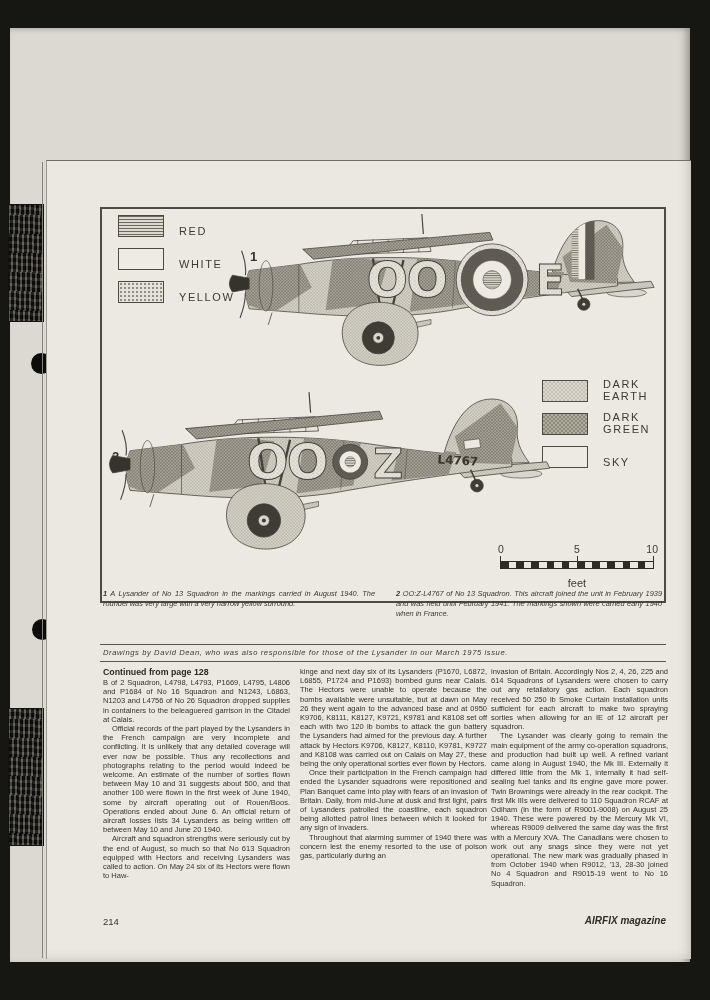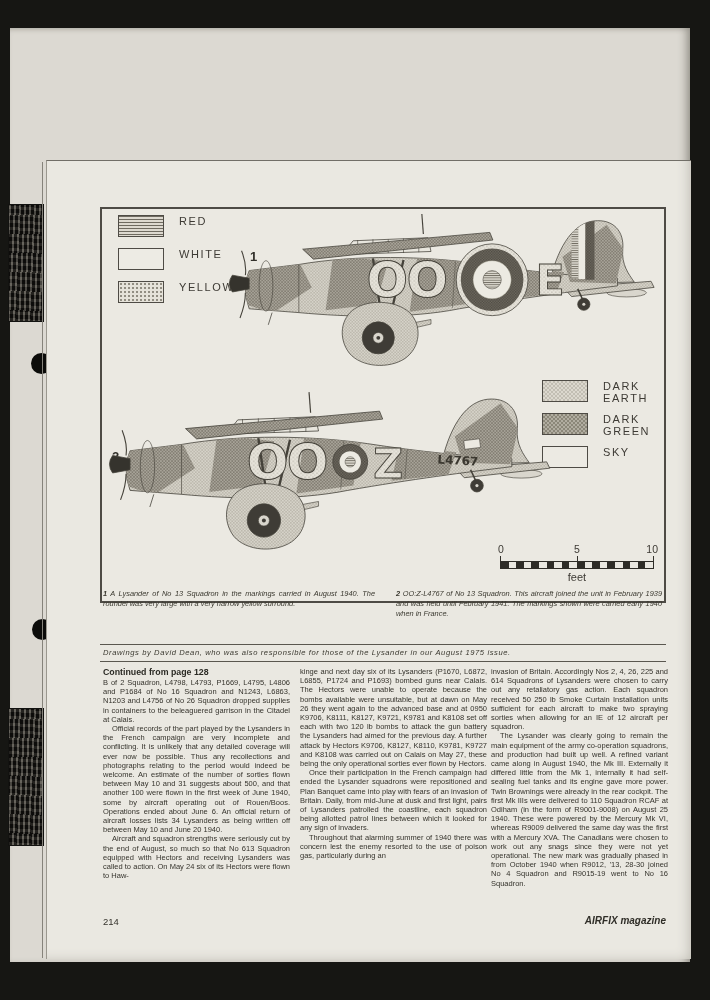--- a/index.html
+++ b/index.html
@@ -31,21 +31,21 @@
   .corner-bottom{left:8px;top:708px;height:136px;}
   .hole{position:absolute;width:21px;height:21px;border-radius:50%;background:#0c0c0a;}
   .hole-top{left:31px;top:353px;}
   .hole-bottom{left:32px;top:619px;}
 
   .drawing-box{
     position:absolute;left:100px;top:207px;width:566px;height:396px;
     border:2px solid #4e4b45;background:#ebe9e2;box-sizing:border-box;
   }
   .legend{position:absolute;}
-  .legend-row{display:flex;align-items:flex-start;height:22px;margin-bottom:11px;padding-left:8px;}
+  .legend-row{display:flex;align-items:flex-end;height:22px;margin-bottom:11px;padding-left:8px;}
   .swatch{width:46px;height:22px;border:1px solid #4e4b45;box-sizing:border-box;margin-right:15px;flex:none;}
   .sw-red{background:repeating-linear-gradient(180deg,#6e6a60 0 1px,#ddd9d0 1px 3px);}
   .sw-white{background:#edebe4;}
   .sw-yellow{background-color:#e5e2d9;background-image:radial-gradient(#8e8a7e 0.7px,transparent 0.9px);background-size:4px 4px;}
   .sw-earth{background:repeating-conic-gradient(#c2beb3 0% 25%,#dcd8ce 0% 50%);background-size:4px 4px;}
   .sw-green{background:repeating-conic-gradient(#8b8779 0% 25%,#b1ada1 0% 50%);background-size:4px 4px;}
   .sw-sky{background:#eceae3;}
   .legend-label{font-size:11px;letter-spacing:1.6px;color:#3d3a34;}
   .legend-1{left:8px;top:6px;}
   .legend-2{left:432px;top:171px;}
@@ -60,21 +60,21 @@
 
   .scale{position:absolute;left:398px;top:334px;width:154px;}
   .scale-numbers{position:relative;height:13px;font-size:10.5px;color:#3d3a34;}
   .scale-numbers span{position:absolute;top:0;}
   .tick-0{left:-2px;} .tick-5{left:50%;transform:translateX(-50%);} .tick-10{right:-4px;}
   .scale-ticks{position:relative;height:5px;}
   .scale-ticks i{position:absolute;top:0;width:1px;height:5px;background:#33312b;}
   .t0{left:0;} .t5{left:50%;} .t10{right:0;}
   .scale-bar{height:6px;border:1px solid #2e2c27;
     background:repeating-linear-gradient(90deg,#2e2c27 0 7.6px,#e9e7e0 7.6px 15.2px);}
-  .scale-unit{text-align:center;font-size:11px;color:#3d3a34;margin-top:2px;}
+  .scale-unit{text-align:center;font-size:11px;color:#3d3a34;margin-top:8px;}
 
   .caption{position:absolute;top:589px;font-size:7.4px;line-height:9.8px;
     font-style:italic;text-align:justify;color:#3a382f;}
   .caption .cnum{font-weight:bold;}
   .caption-1{left:103px;width:272px;}
   .caption-2{left:396px;width:266px;}
   .credit{position:absolute;left:103px;top:648px;width:562px;font-size:7.6px;
     font-style:italic;letter-spacing:0.6px;color:#3a382f;}
   .rule{position:absolute;left:100px;width:566px;height:1px;background:#5a574f;}
   .rule-1{top:644px;} .rule-2{top:661px;}
@@ -268,21 +268,21 @@
       </div>
     <div class="scale-bar"></div>
     <div class="scale-unit">feet</div>
   </div>
 </div>
 
 <div class="caption caption-1"><span class="cnum">1</span> <span>A Lysander of No 13 Squadron in the markings carried in August 1940. The roundel was very large with a very narrow yellow surround.</span></div>
 <div class="caption caption-2"><span class="cnum">2</span> <span>OO:Z-L4767 of No 13 Squadron. This aircraft joined the unit in February 1939 and was held until February 1941. The markings shown were carried early 1940 when in France.</span></div>
 
 <div class="rule rule-1"></div>
-<div class="credit">Drawings by David Dean, who was also responsible for those of the Lysander in our August 1975 issue.</div>
+<div class="credit">Drawings by David Dean, who was also responsible for those of the Lysander in our March 1975 issue.</div>
 <div class="rule rule-2"></div>
 
 <div class="col col-1">
   <div class="heading">Continued from page 128</div>
   <p class="para">B of 2 Squadron, L4798, L4793, P1669, L4795, L4806 and P1684 of No 16 Squadron and N1243, L6863, N1203 and L4756 of No 26 Squadron dropped supplies in containers to the beleaguered garrison in the Citadel at Calais.</p>
   <p class="para indent">Official records of the part played by the Lysanders in the French campaign are very incomplete and conflicting. It is unlikely that any detailed coverage will ever now be possible. Thus any recollections and photographs relating to the period would indeed be welcome. An estimate of the number of sorties flown between May 10 and 31 suggests about 500, and that another 100 were flown in the first week of June 1940, some by aircraft operating out of Rouen/Boos. Operations ended about June 6. An official return of aircraft losses lists 34 Lysanders as being written off between May 10 and June 20 1940.</p>
   <p class="para indent">Aircraft and squadron strengths were seriously cut by the end of August, so much so that No 613 Squadron equipped with Hectors and receiving Lysanders was called to action. On May 24 six of its Hectors were flown to Haw-</p>
 </div>
 <div class="col col-2">
   <p class="para">kinge and next day six of its Lysanders (P1670, L6872, L6855, P1724 and P1693) bombed guns near Calais. The Hectors were unable to operate because the bombs available were unsuitable, but at dawn on May 26 they went again to the advanced base and at 0950 K9706, K8111, K8127, K9721, K9781 and K8108 set off each with two 120 lb bombs to attack the gun battery the Lysanders had aimed for the previous day. A further attack by Hectors K9706, K8127, K8110, K9781, K9727 and K8108 was carried out on Calais on May 27, these being the only operational sorties ever flown by Hectors.</p>

